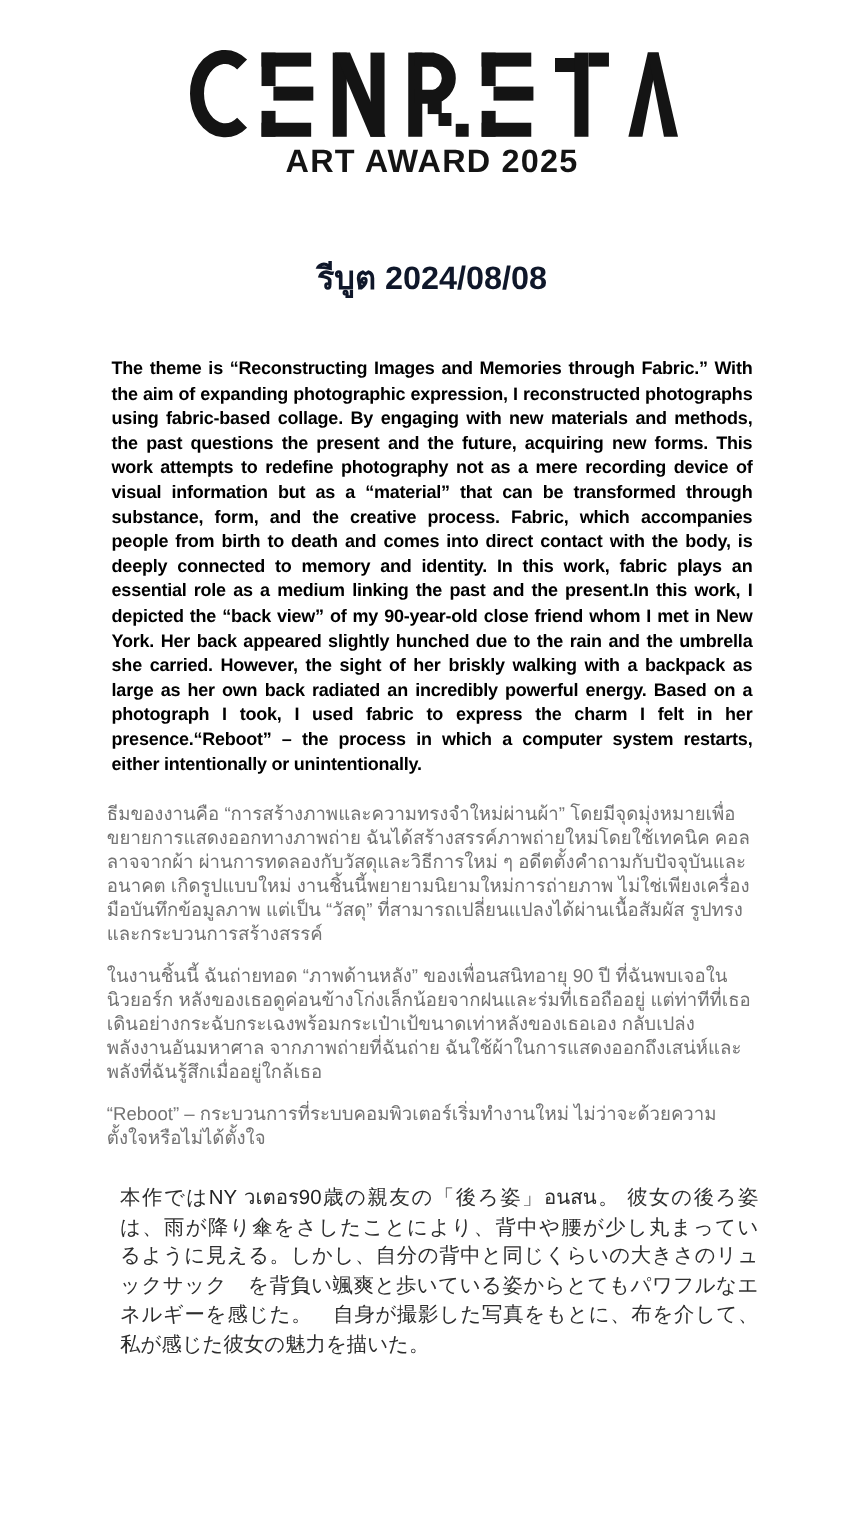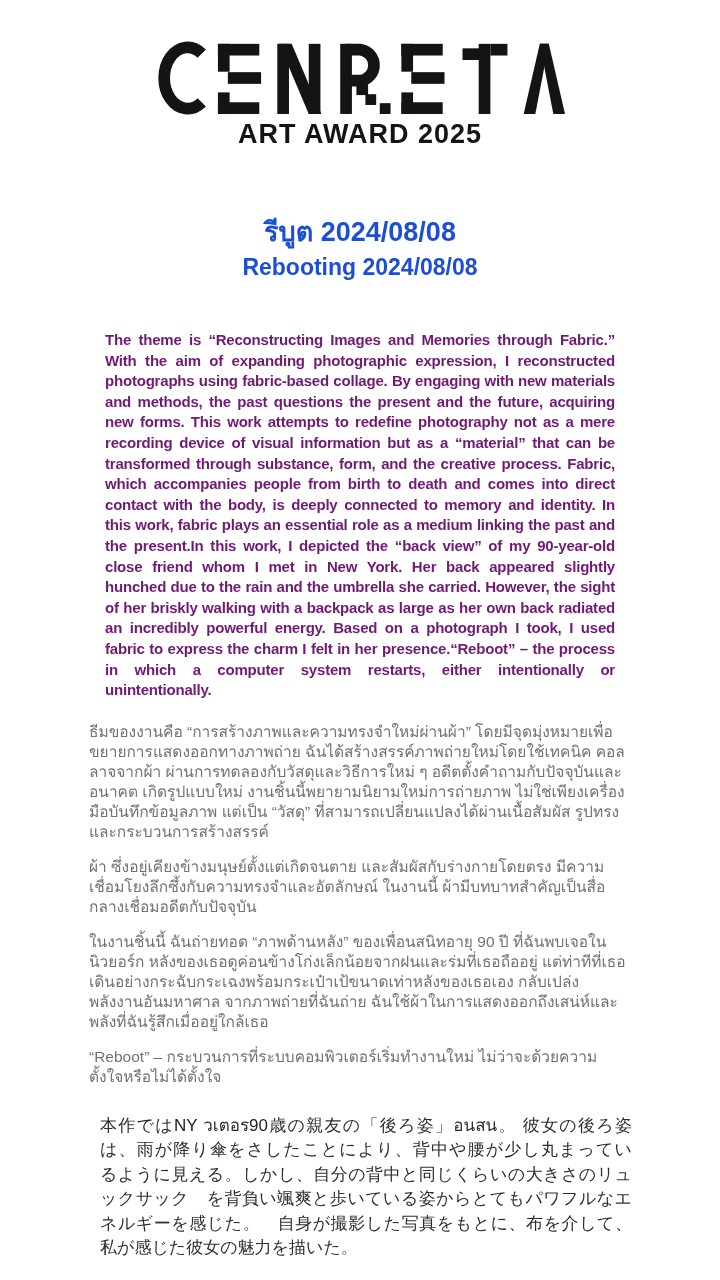--- a/index.html
+++ b/index.html
@@ -20,32 +20,32 @@
     position: absolute; width: 1px; height: 1px;
     overflow: hidden; clip: rect(0 0 0 0); white-space: nowrap;
   }
   .award {
     margin-top: 3px;
     font-size: 27px;
     font-weight: bold;
     letter-spacing: 1px;
     color: #141414;
   }
-  .titles { text-align: center; margin-top: 64px; color: #1d4ed8; }
+  .titles { text-align: center; margin-top: 64px; color: #0f172a; }
   .title-thai { margin: 0; font-size: 27px; font-weight: bold; line-height: 36px; }
   .title-en   { margin: 2px 0 0; font-size: 23px; font-weight: bold; line-height: 30px; }
   .statement-en { margin: 48px 45px 0 45px; }
   .statement-en p {
-    margin: 16px;
+    margin: 4px;
     font-size: 15px;
     font-weight: 700;
     letter-spacing: -0.2px;
     line-height: 20.6px;
     text-align: justify;
-    color: #701a75;
+    color: #000000;
   }
   .statement-th { margin: 21px 45px 0 45px; color: #737373; }
   .statement-th p {
     margin: 0 0 15px 0;
     font-size: 15.5px;
     font-weight: 500;
     line-height: 20px;
     text-align: left;
   }
   .statement-th p:last-child { margin-bottom: 0; }
@@ -103,30 +103,28 @@
           <polygon points="428,2 438,2 423,80 410,80"></polygon>
           <polygon points="428,2 438,2 456,80 443,80"></polygon>
         </g>
       </svg>
     </div>
     <div class="award">ART AWARD 2025</div>
   </header>
 
   <section class="titles">
     <h1 class="title-thai">รีบูต 2024/08/08</h1>
-    <h2 class="title-en">Rebooting 2024/08/08</h2>
   </section>
 
   <section class="statement-en">
     <p>The theme is “Reconstructing Images and Memories through Fabric.” With the aim of expanding photographic expression, I reconstructed photographs using fabric-based collage. By engaging with new materials and methods, the past questions the present and the future, acquiring new forms. This work attempts to redefine photography not as a mere recording device of visual information but as a “material” that can be transformed through substance, form, and the creative process. Fabric, which accompanies people from birth to death and comes into direct contact with the body, is deeply connected to memory and identity. In this work, fabric plays an essential role as a medium linking the past and the present.In this work, I depicted the “back view” of my 90-year-old close friend whom I met in New York. Her back appeared slightly hunched due to the rain and the umbrella she carried. However, the sight of her briskly walking with a backpack as large as her own back radiated an incredibly powerful energy. Based on a photograph I took, I used fabric to express the charm I felt in her presence.“Reboot” – the process in which a computer system restarts, either intentionally or unintentionally.</p>
   </section>
 
   <section class="statement-th">
     <p>ธีมของงานคือ “การสร้างภาพและความทรงจำใหม่ผ่านผ้า” โดยมีจุดมุ่งหมายเพื่อขยายการแสดงออกทางภาพถ่าย ฉันได้สร้างสรรค์ภาพถ่ายใหม่โดยใช้เทคนิค คอลลาจจากผ้า ผ่านการทดลองกับวัสดุและวิธีการใหม่ ๆ อดีตตั้งคำถามกับปัจจุบันและอนาคต เกิดรูปแบบใหม่ งานชิ้นนี้พยายามนิยามใหม่การถ่ายภาพ ไม่ใช่เพียงเครื่องมือบันทึกข้อมูลภาพ แต่เป็น “วัสดุ” ที่สามารถเปลี่ยนแปลงได้ผ่านเนื้อสัมผัส รูปทรง และกระบวนการสร้างสรรค์</p>
-    <p>ผ้า ซึ่งอยู่เคียงข้างมนุษย์ตั้งแต่เกิดจนตาย และสัมผัสกับร่างกายโดยตรง มีความเชื่อมโยงลึกซึ้งกับความทรงจำและอัตลักษณ์ ในงานนี้ ผ้ามีบทบาทสำคัญเป็นสื่อกลางเชื่อมอดีตกับปัจจุบัน</p>
     <p>ในงานชิ้นนี้ ฉันถ่ายทอด “ภาพด้านหลัง” ของเพื่อนสนิทอายุ 90 ปี ที่ฉันพบเจอในนิวยอร์ก หลังของเธอดูค่อนข้างโก่งเล็กน้อยจากฝนและร่มที่เธอถืออยู่ แต่ท่าทีที่เธอเดินอย่างกระฉับกระเฉงพร้อมกระเป๋าเป้ขนาดเท่าหลังของเธอเอง กลับเปล่งพลังงานอันมหาศาล จากภาพถ่ายที่ฉันถ่าย ฉันใช้ผ้าในการแสดงออกถึงเสน่ห์และพลังที่ฉันรู้สึกเมื่ออยู่ใกล้เธอ</p>
     <p>“Reboot” – กระบวนการที่ระบบคอมพิวเตอร์เริ่มทำงานใหม่ ไม่ว่าจะด้วยความตั้งใจหรือไม่ได้ตั้งใจ</p>
   </section>
 
   <section class="statement-jp">
     <p><span>本作では</span><b>NY</b><span> วเตอร</span><b>90</b><span>歳の親友の「後ろ姿」อนสน。 彼女の後ろ姿は、雨が降り傘をさしたことにより、背中や腰が少し丸まってい　るように見える。しかし、自分の背中と同じくらいの大きさのリュックサック　を背負い颯爽と歩いている姿からとてもパワフルなエネルギーを感じた。　自身が撮影した写真をもとに、布を介して、私が感じた彼女の魅力を描いた。</span></p>
 
   </section>
 
 </div>

